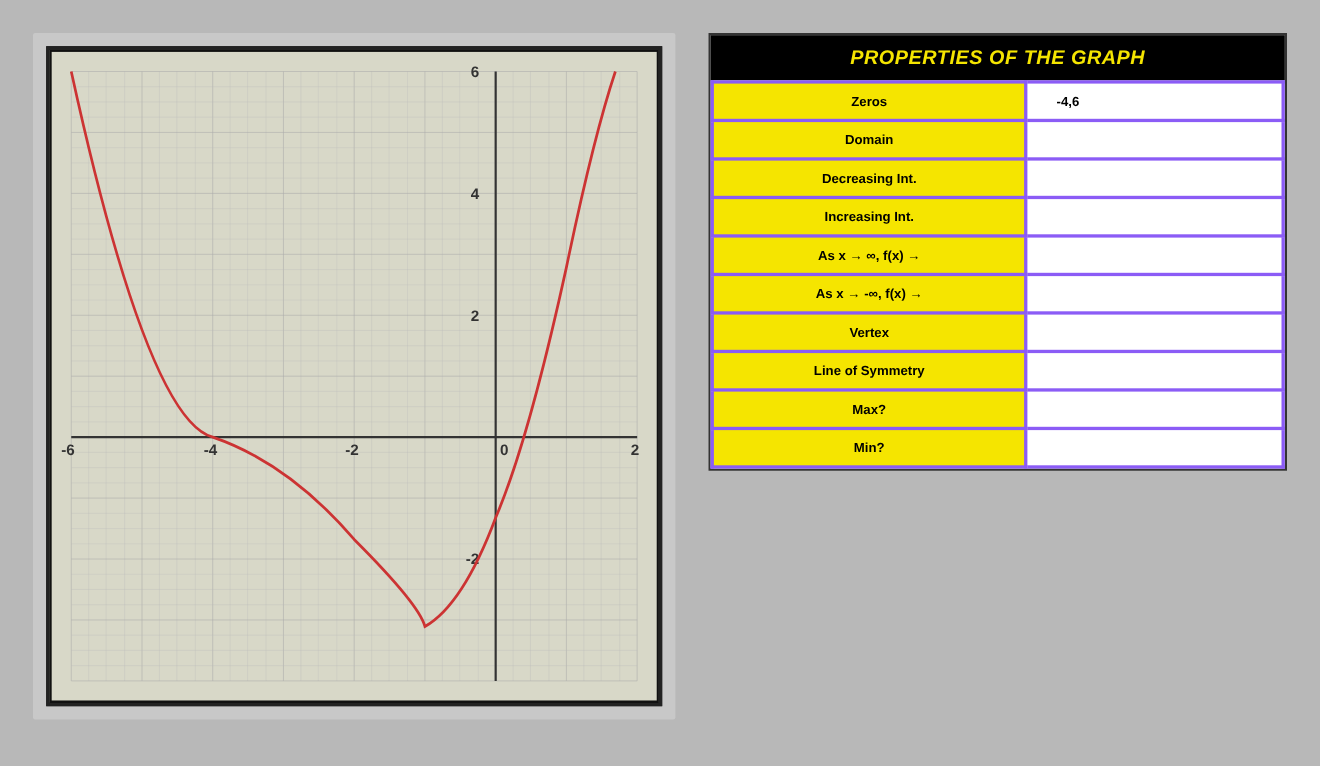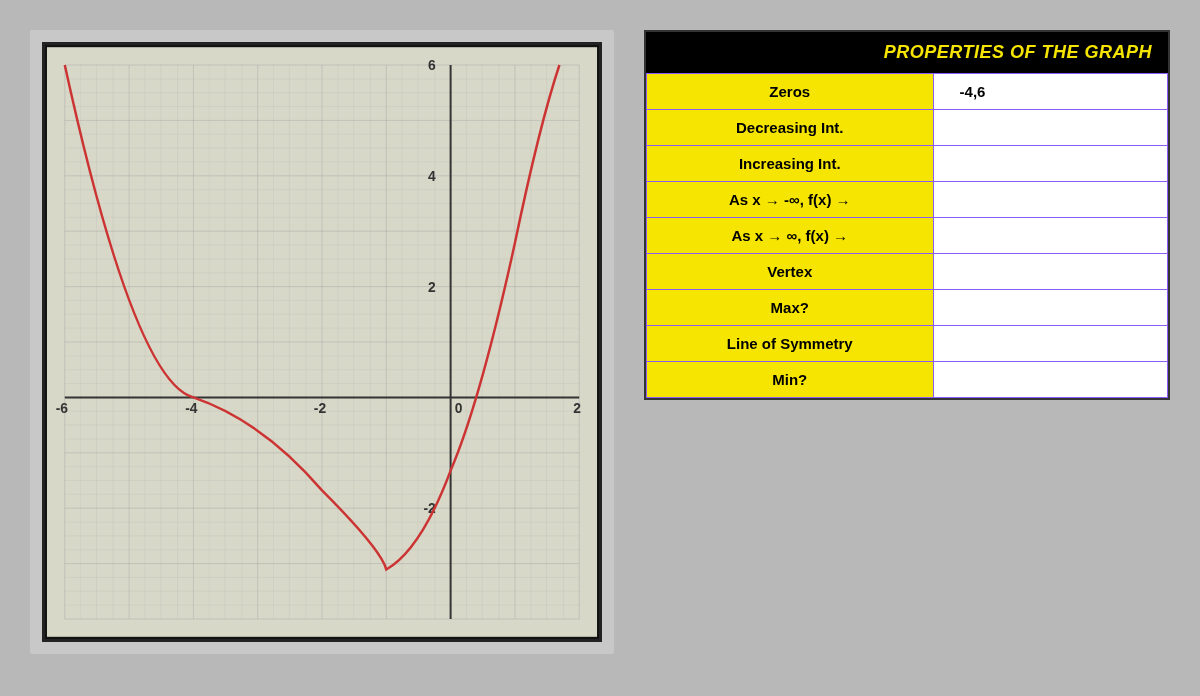--- a/index.html
+++ b/index.html
@@ -51,39 +51,39 @@
       background: #fff;
       border: 2px solid #333;
     }
 
     .table-title {
       background: #000;
       color: #f5e500;
       font-weight: bold;
       font-style: italic;
       font-size: 18px;
-      text-align: right;
+      text-align: center;
       padding: 10px 16px;
       letter-spacing: 0.5px;
     }
 
     .prop-table {
       width: 100%;
       border-collapse: collapse;
     }
 
     .prop-table tr {
       border-bottom: 1px solid #555;
     }
 
     .prop-table td {
       padding: 9px 26px;
-      font-size: 15px;
+      font-size: 12px;
       font-weight: bold;
-      border: 1px solid #8b5cf6;
+      border: 3px solid #8b5cf6;
     }
 
     .prop-table td.label-cell {
       background: #f5e500;
       width: 55%;
       text-align: center;
       font-weight: bold;
     }
 
     .prop-table td.value-cell {
@@ -220,45 +220,49 @@
 
   <div class="table-wrapper">
     <div class="table-title">PROPERTIES OF THE GRAPH</div>
     <table class="prop-table">
       <tbody id="table-body">
       <tr>
             <td class="label-cell">Zeros</td>
             <td class="value-cell">-4,6</td>
           </tr>
           <tr>
+            <td class="label-cell">Domain</td>
+            <td class="value-cell"></td>
+          </tr>
+          <tr>
             <td class="label-cell">Decreasing Int.</td>
             <td class="value-cell"></td>
           </tr>
           <tr>
             <td class="label-cell">Increasing Int.</td>
             <td class="value-cell"></td>
           </tr>
           <tr>
+            <td class="label-cell">As x → ∞, f(x) →</td>
+            <td class="value-cell"></td>
+          </tr>
+          <tr>
             <td class="label-cell">As x → -∞, f(x) →</td>
             <td class="value-cell"></td>
           </tr>
           <tr>
-            <td class="label-cell">As x → ∞, f(x) →</td>
-            <td class="value-cell"></td>
-          </tr>
-          <tr>
             <td class="label-cell">Vertex</td>
             <td class="value-cell"></td>
           </tr>
           <tr>
+            <td class="label-cell">Line of Symmetry</td>
+            <td class="value-cell"></td>
+          </tr>
+          <tr>
             <td class="label-cell">Max?</td>
-            <td class="value-cell"></td>
-          </tr>
-          <tr>
-            <td class="label-cell">Line of Symmetry</td>
             <td class="value-cell"></td>
           </tr>
           <tr>
             <td class="label-cell">Min?</td>
             <td class="value-cell"></td>
           </tr>
         </tbody>
     </table>
   </div>
 

